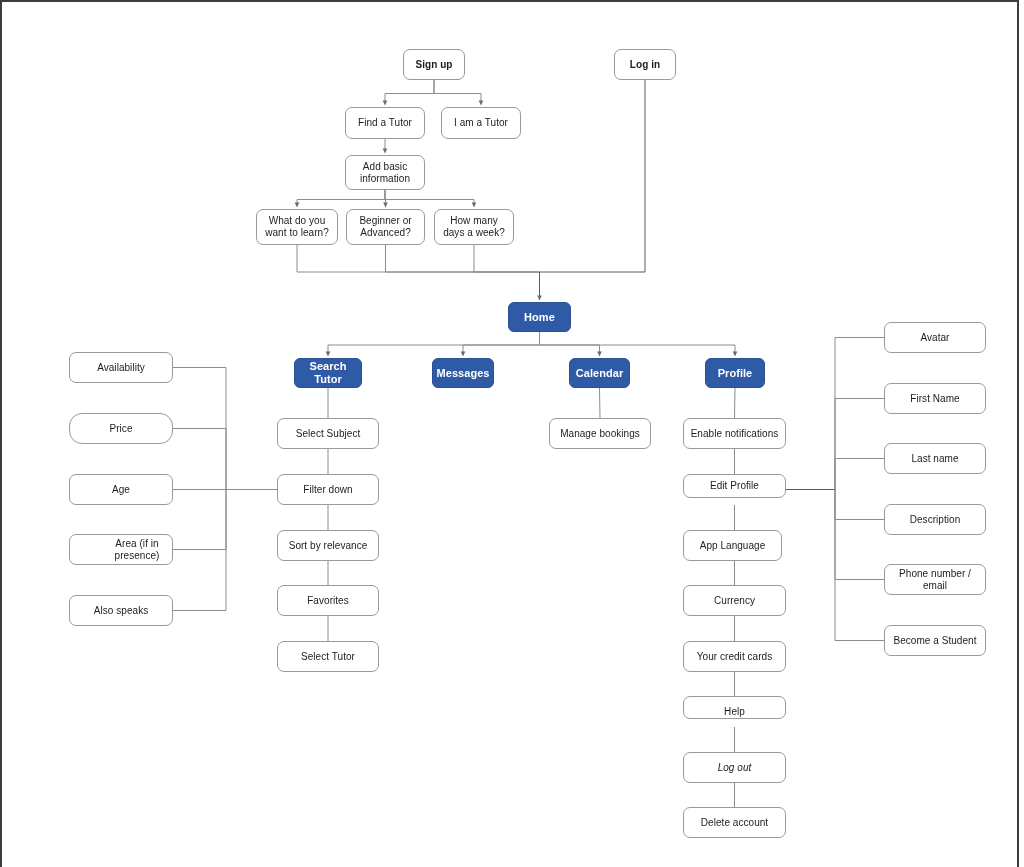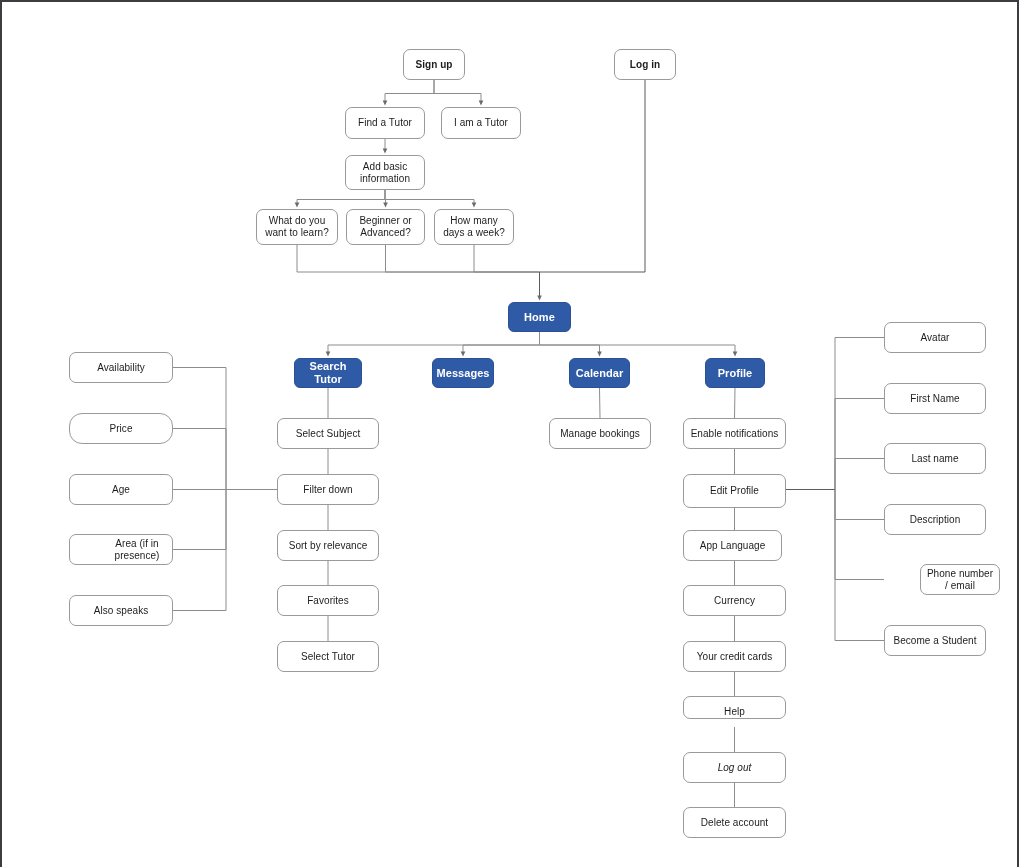--- a/index.html
+++ b/index.html
@@ -201,21 +201,21 @@
       </div>
       <div class="node plain" style="left: 69px; top: 595px; width: 104px; height: 31px;">
         <span>Also speaks</span>
       </div>
       <div class="node plain" style="left: 549px; top: 418px; width: 102px; height: 31px;">
         <span>Manage bookings</span>
       </div>
       <div class="node plain" style="left: 683px; top: 418px; width: 103px; height: 31px;">
         <span>Enable notifications</span>
       </div>
-      <div class="node plain" style="left: 683px; top: 474px; width: 103px; height: 34px;">
+      <div class="node plain" style="left: 683px; top: 474px; width: 103px; height: 24px;">
         <span>Edit Profile</span>
       </div>
       <div class="node plain" style="left: 683px; top: 530px; width: 99px; height: 31px;">
         <span>App Language</span>
       </div>
       <div class="node plain" style="left: 683px; top: 585px; width: 103px; height: 31px;">
         <span>Currency</span>
       </div>
       <div class="node plain" style="left: 683px; top: 641px; width: 103px; height: 31px;">
         <span>Your credit cards</span>
@@ -234,21 +234,21 @@
       </div>
       <div class="node plain" style="left: 884px; top: 383px; width: 102px; height: 31px;">
         <span>First Name</span>
       </div>
       <div class="node plain" style="left: 884px; top: 443px; width: 102px; height: 31px;">
         <span>Last name</span>
       </div>
       <div class="node plain" style="left: 884px; top: 504px; width: 102px; height: 31px;">
         <span>Description</span>
       </div>
-      <div class="node plain" style="left: 884px; top: 564px; width: 80px; height: 31px; margin-left: 36px;">
+      <div class="node plain" style="left: 884px; top: 564px; width: 102px; height: 31px;">
         <span>Phone number / email</span>
       </div>
       <div class="node plain" style="left: 884px; top: 625px; width: 102px; height: 31px;">
         <span>Become a Student</span>
       </div>
     </div>
 
 </div>
 
 </body></html>

